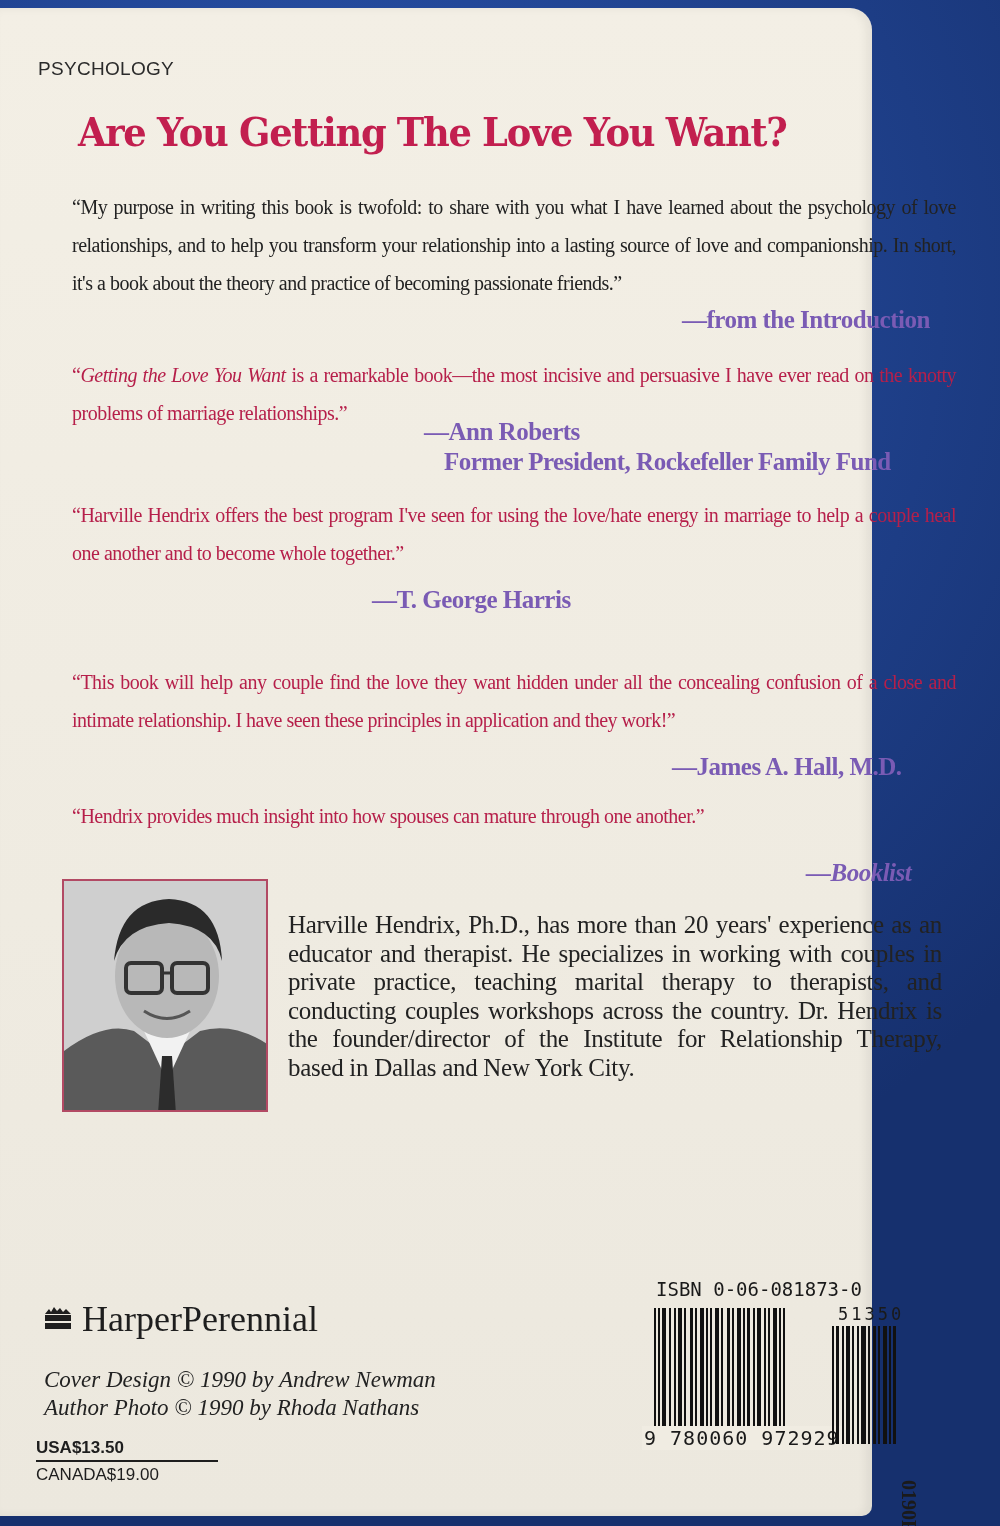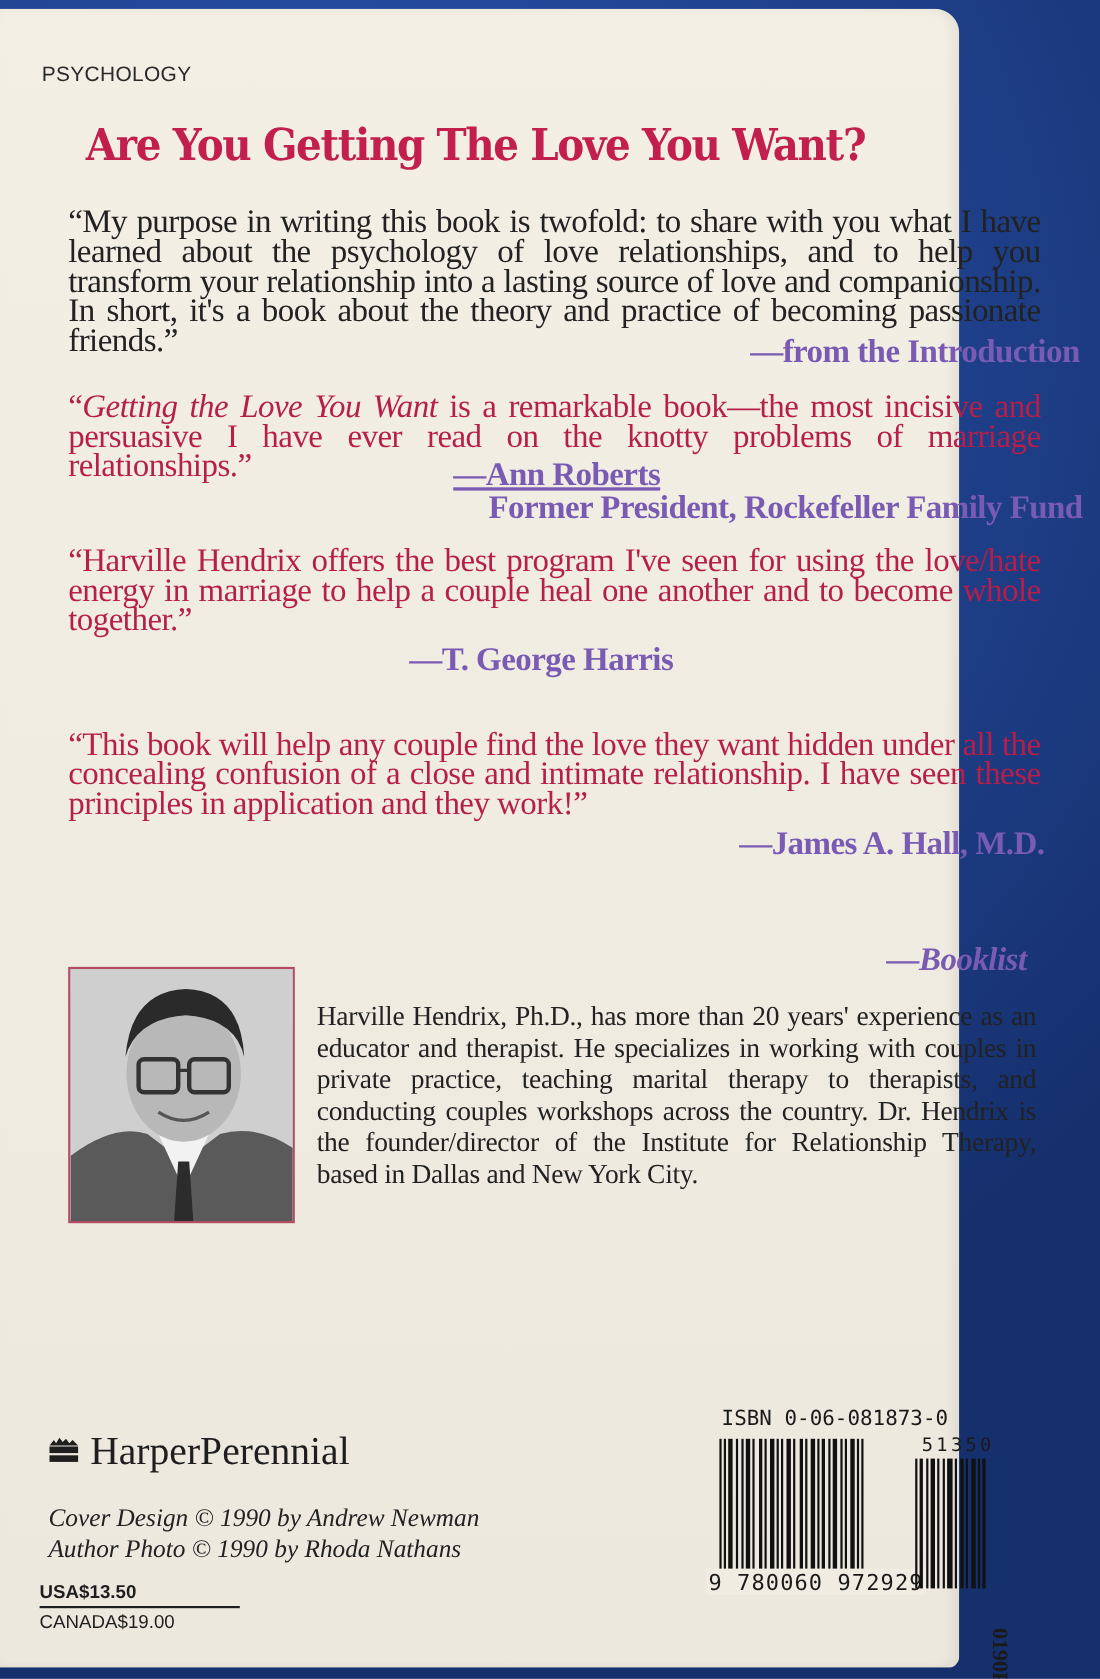--- a/index.html
+++ b/index.html
@@ -27,29 +27,29 @@
     .headline {
       position: absolute; left: 78px; top: 100px;
       font-family: "DejaVu Serif", serif;
       font-weight: bold;
       font-size: 40px; color: #c21f4f;
       letter-spacing: -1.4px;
       transform: scaleX(0.92); transform-origin: left top;
       white-space: nowrap;
     }
     .para {
-      position: absolute; left: 62px; width: 884px;
-      font-size: 30px; line-height: 27px;
+      position: absolute; left: 72px; width: 884px;
+      font-size: 20px; line-height: 38px;
       letter-spacing: -0.5px;
     }
     .intro { top: 180px; color: #222; text-align: justify; }
     .quote { color: #b61f4a; text-align: justify; }
     .attr {
       position: absolute;
-      font-size: 30px; line-height: 28px;
+      font-size: 25px; line-height: 28px;
       color: #7a5bb4; font-weight: bold;
       letter-spacing: -0.5px;
       white-space: nowrap;
     }
     .attr i { font-style: italic; }
     .photo {
       position: absolute; left: 62px; top: 871px;
       width: 206px; height: 233px;
       border: 2px solid #b24a64;
       background: linear-gradient(180deg, #d9d9d9 0%, #bdbdbd 100%);
@@ -114,29 +114,30 @@
 <div class="cover">
 
   <div class="category">PSYCHOLOGY</div>
 
   <div class="headline">Are You Getting The Love You Want?</div>
 
   <p class="para intro">“My purpose in writing this book is twofold: to share with you what I have learned about the psychology of love relationships, and to help you transform your relationship into a lasting source of love and companionship. In short, it's a book about the theory and practice of becoming passionate friends.”</p>
   <div class="attr" style="left:682px; top:298px;">—from the Introduction</div>
 
   <p class="para quote" style="top:348px;"><span>“</span><i>Getting the Love You Want</i><span> is a remarkable book—the most incisive and persuasive I have ever read on the knotty problems of marriage relationships.”</span></p>
-  <div class="attr" style="left:412px; top:410px;text-decoration:underline;">—Ann Roberts</div>
+  <div class="attr" style="left:424px; top:410px;">—Ann Roberts</div>
   <div class="attr" style="left:444px; top:440px;">Former President, Rockefeller Family Fund</div>
 
   <p class="para quote" style="top:488px;">“Harville Hendrix offers the best program I've seen for using the love/hate energy in marriage to help a couple heal one another and to become whole together.”</p>
   <div class="attr" style="left:372px; top:578px;">—T. George Harris</div>
 
   <p class="para quote" style="top:655px;">“This book will help any couple find the love they want hidden under all the concealing confusion of a close and intimate relationship. I have seen these principles in application and they work!”</p>
   <div class="attr" style="left:672px; top:745px;">—James A. Hall, M.D.</div>
 
+  <p class="para quote" style="top:789px;">“Hendrix provides much insight into how spouses can mature through one another.”</p>
   <div class="attr" style="left:806px; top:851px;"><i>—Booklist</i></div>
 
   <div class="photo">
     <svg width="206" height="233" viewBox="0 0 206 233">
       <rect width="206" height="233" fill="#cfcfcf"></rect>
       <path d="M0 233 L0 170 Q40 140 70 150 L103 175 L136 150 Q170 140 206 165 L206 233 Z" fill="#5a5a5a"></path>
       <path d="M80 150 L103 200 L126 150 Z" fill="#f2f2f2"></path>
       <path d="M98 175 L108 175 L112 233 L94 233 Z" fill="#2c2c2c"></path>
       <ellipse cx="103" cy="95" rx="52" ry="62" fill="#b8b8b8"></ellipse>
       <path d="M50 80 Q55 20 105 18 Q155 20 158 80 Q150 45 105 42 Q60 45 50 80 Z" fill="#2a2a2a"></path>

